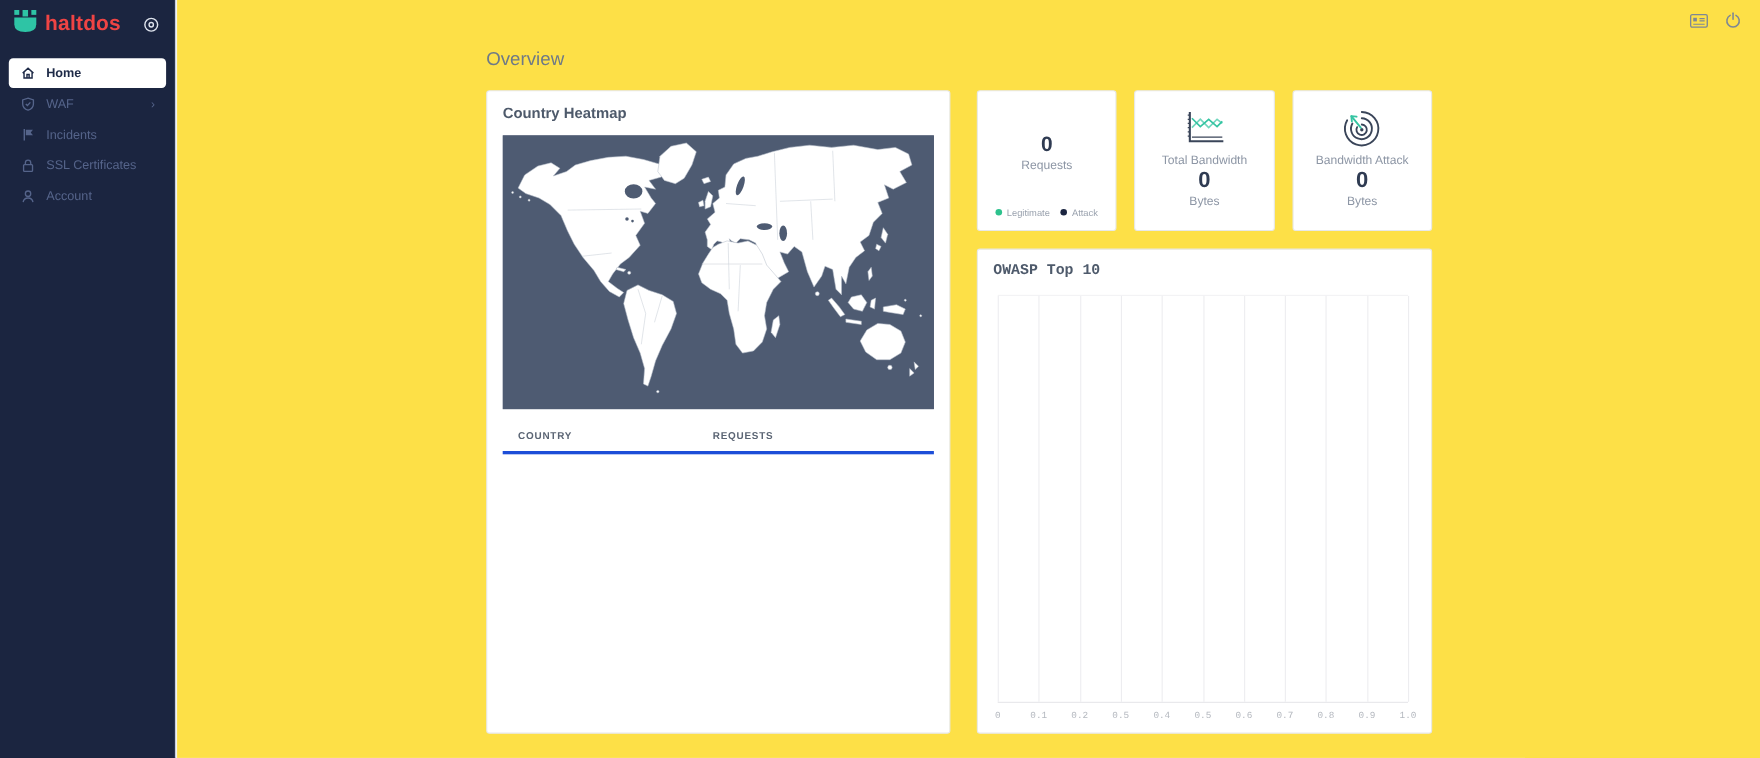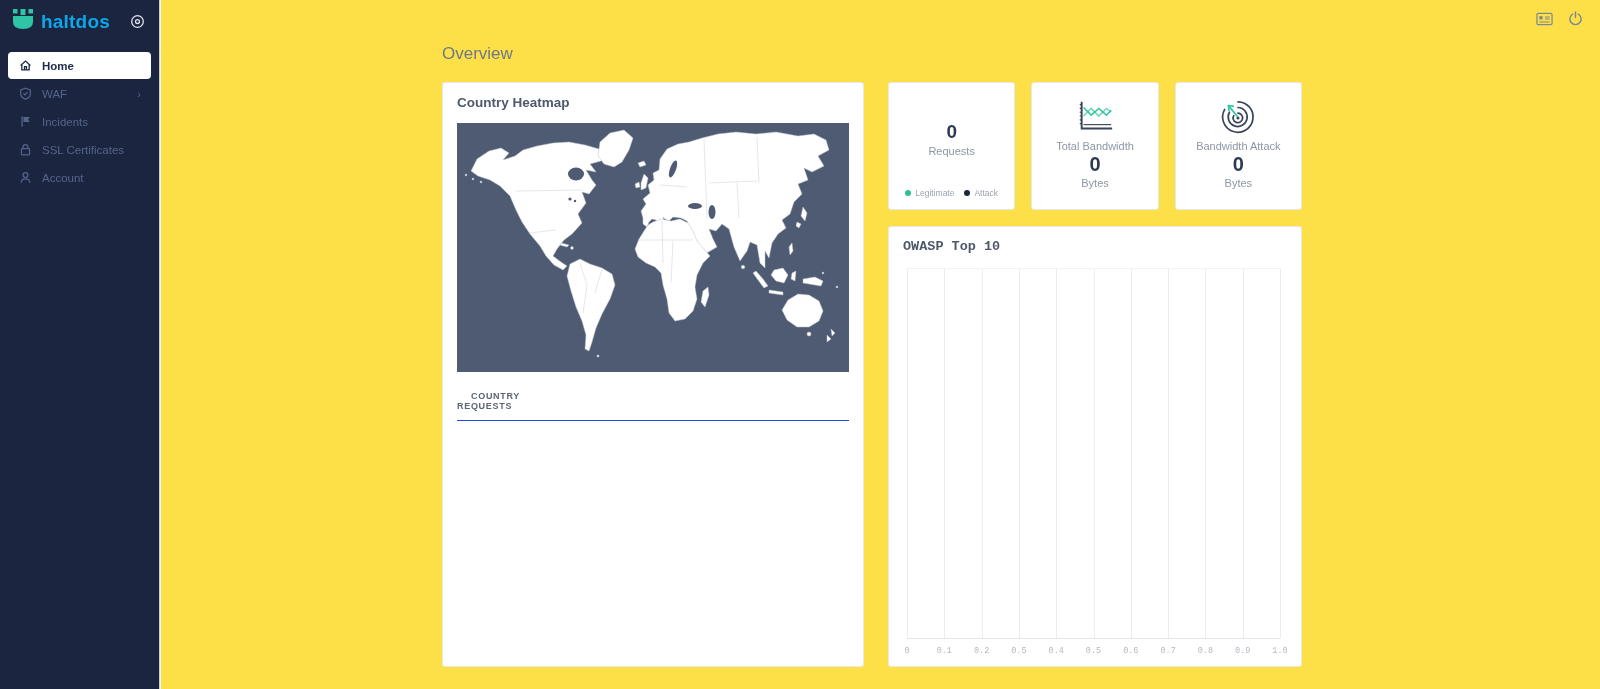--- a/index.html
+++ b/index.html
@@ -4,21 +4,21 @@
 <style>
   * { box-sizing: border-box; margin: 0; padding: 0; }
   html,body { width:1600px; height:689px; overflow:hidden;
     font-family:"Liberation Sans", sans-serif; background:#f3f4f1; }
 
   
   .sidebar { position:fixed; left:0; top:0; width:160px; height:689px;
     background:#1b2540; border-right:1px solid #c9cfdd; z-index:5; }
   .logo-row { display:flex; align-items:center; padding:9px 14px 8px 12px; }
   .logo-link { display:flex; align-items:center; gap:7px; cursor:pointer; }
-  .logo-text { color:#0ea5e9; font-size:19px; font-weight:bold; letter-spacing:.2px; }
+  .logo-text { color:#ef4444; font-size:19px; font-weight:bold; letter-spacing:.2px; }
   .target-btn { margin-left:auto; color:#dde2ec; display:flex; cursor:pointer; }
   .menu { padding:10px 8px; }
   .menu-item { display:flex; align-items:center; gap:10px; height:27px;
     padding:0 10px; border-radius:4px; color:#55648a; font-size:11.5px;
     margin-bottom:1px; cursor:pointer; }
   .menu-item .mi-icon { display:flex; width:14px; justify-content:center; }
   .menu-item.active { background:#ffffff; color:#1e2a47; font-weight:bold; }
   .menu-item .chev { margin-left:auto; font-size:11px; color:#55648a; }
 
   
@@ -33,21 +33,21 @@
 
   .card { background:#ffffff; border:1px solid #e7e8e9; border-radius:3px; }
   .card-title { font-size:13.5px; font-weight:bold; color:#4e5a6b; padding:12px 14px 11px; }
 
   
   .heatmap-card { width:422px; height:585px; }
   .map-wrap { margin:2px 14px 0; height:249px; background:#4e5b72; overflow:hidden; }
   .map-wrap svg { display:block; }
   .country-table { margin:12px 14px 0; }
   .ct-head { display:flex; font-size:9px; font-weight:bold; letter-spacing:.7px;
-    color:#5b6574; padding:7px 0 9px; border-bottom:1px solid #1d4ed8;flex-direction:column; }
+    color:#5b6574; padding:7px 0 9px; border-bottom:3px solid #1d4ed8; }
   .ct-col-country { width:191px; padding-left:14px; }
   .ct-col-requests { flex:1; }
 
   
   .right-col { width:422px; display:flex; flex-direction:column; gap:16px; }
   .stat-row { display:flex; gap:16px; height:128px; }
   .stat-card { flex:1; position:relative; display:flex; flex-direction:column; align-items:center; }
   .stat-center { position:absolute; top:38px; left:0; right:0; text-align:center; }
   .stat-num { font-size:19px; font-weight:bold; color:#2f3b52; line-height:22px; }
   .stat-label { font-size:11px; color:#8d96a5; margin-top:2px; }

